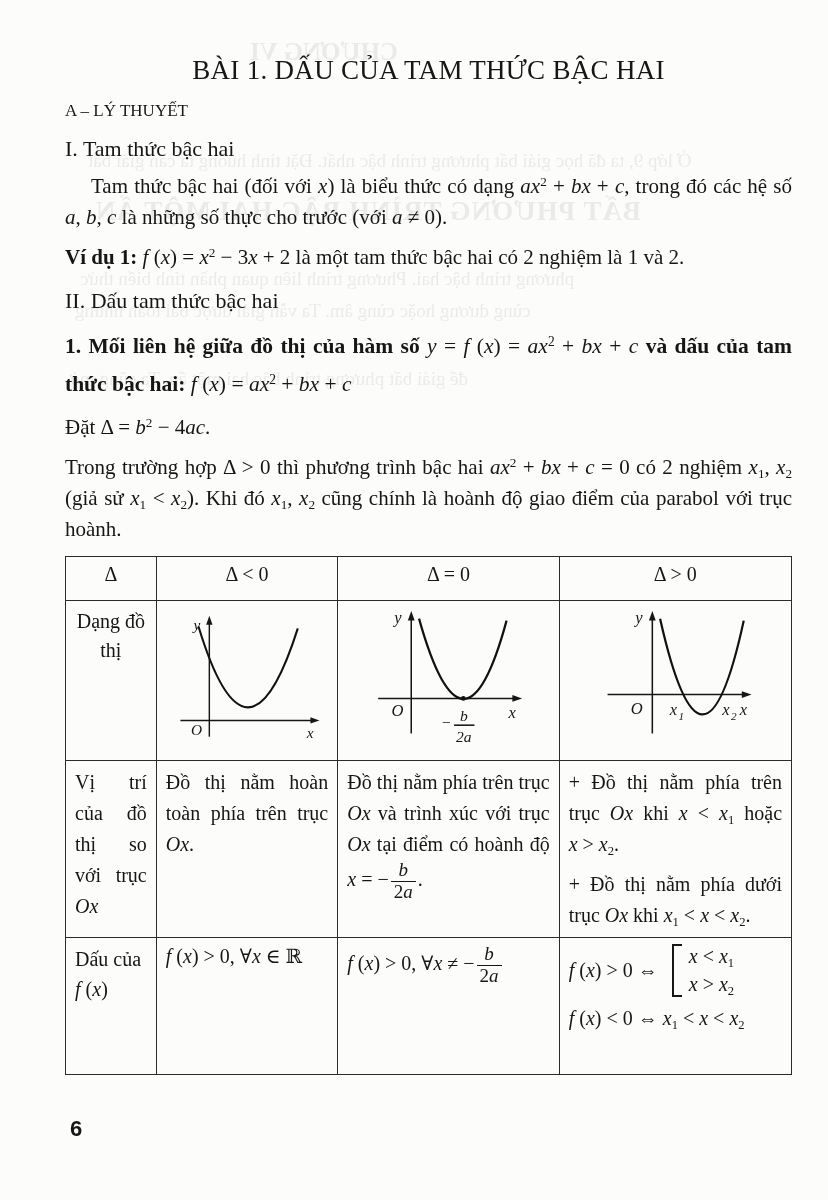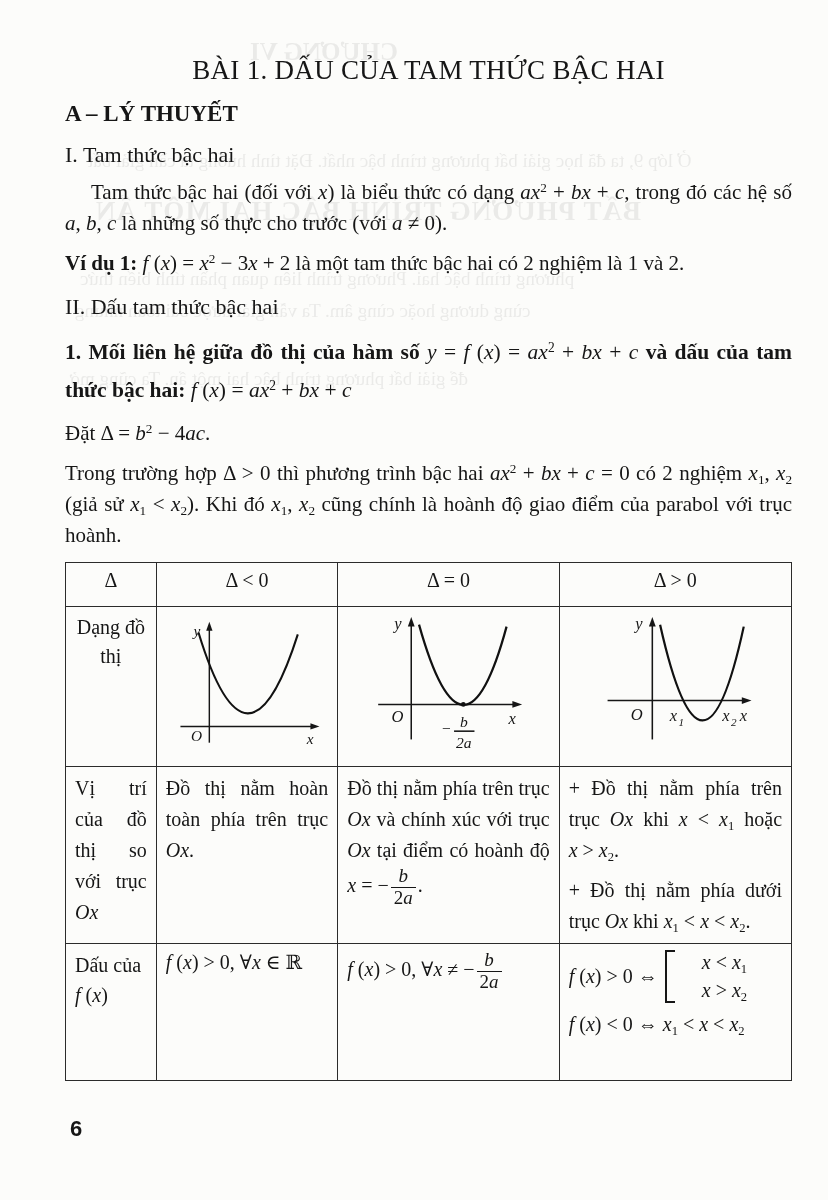--- a/index.html
+++ b/index.html
@@ -15,21 +15,21 @@
   .g1{top:38px;left:250px;font-size:25px;font-weight:bold;}
   .g2{top:150px;left:88px;font-size:19px;}
   .g3{top:196px;left:95px;font-size:27px;font-weight:bold;letter-spacing:1px;}
   .g4{top:268px;left:80px;font-size:19px;}
   .g5{top:300px;left:75px;font-size:19px;}
   .g6{top:368px;left:70px;font-size:19px;}
 
   .content{position:absolute;left:65px;top:0;width:727px;}
 
   .title{margin:55px 0 0 0;text-align:center;font-size:27px;font-weight:normal;letter-spacing:.3px;}
-  .sec-a{margin:15px 0 8px 0;font-size:23px;font-weight:bold;}
+  .sec-a{margin:15px 0 8px 0;font-size:17px;font-weight:normal;}
   .h-bold{margin:15px 0 0 0;font-size:22px;font-weight:normal;}
   p.body{margin:9px 0 0 0;font-size:21px;line-height:31px;text-align:justify;}
   p.indent{text-indent:26px;}
   .h3{margin:13px 0 0 0;font-size:21.5px;font-weight:bold;line-height:38px;text-align:justify;}
   .h3 .m{font-weight:normal;}
   .exlabel{font-weight:bold;margin-top:48px;}
   .m{white-space:nowrap;}
   .m i{font-style:italic;}
   sup,sub{font-size:63%;line-height:0;}
   sup{vertical-align:.55em;}
@@ -45,21 +45,21 @@
   td.pos-cell{height:162px;line-height:1.55;text-align:justify;}
   td.sig-cell{height:124px;padding-top:13px;font-size:21px;}
   td.sig-lab{text-align:left;vertical-align:top;padding-top:13px;line-height:1.5;}
 
   .frac{display:inline-flex;flex-direction:column;text-align:center;vertical-align:middle;
         line-height:1.1;margin:0 2px;font-size:95%;}
   .frac .fnum{border-bottom:1.7px solid #161616;padding:0 5px;}
   .frac .fden{padding:0 3px;}
 
   .sign-line{margin-bottom:10px;display:flex;align-items:center;flex-wrap:nowrap;}
-  .cases{display:inline-flex;align-items:center;margin-left:7px;gap:20px;}
+  .cases{display:inline-flex;align-items:center;margin-left:14px;}
   .lbrack{width:8px;align-self:stretch;border-left:2.2px solid #161616;
           border-top:2.2px solid #161616;border-bottom:2.2px solid #161616;margin-right:7px;}
   .case-stack{display:flex;flex-direction:column;gap:3px;line-height:1.25;}
 
   svg text{font-family:"Liberation Serif","DejaVu Serif",serif;font-style:italic;font-size:17px;fill:#161616;}
   svg text.sub{font-size:11.5px;}
   svg text.fr{font-size:16px;}
   svg .ax{stroke:#161616;stroke-width:1.6;}
   svg .cv{stroke:#111;stroke-width:2.3;fill:none;}
   svg .ah{fill:#161616;}
@@ -179,21 +179,21 @@
     </tr>
 
     <tr>
       <td class="lab pos-cell">
         <span>Vị trí của đồ thị so với trục </span><span class="m"><i>O</i><i>x</i></span>
       </td>
       <td class="pos-cell">
         <span>Đồ thị nằm hoàn toàn phía trên trục </span><span class="m"><i>O</i><i>x</i>.</span>
       </td>
       <td class="pos-cell">
-        <span>Đồ thị nằm phía trên trục </span><span class="m"><i>O</i><i>x</i></span><span> và chính xúc với trục </span><span class="m"><i>O</i><i>x</i></span><span> tại điểm có hoành độ </span><span class="m"><i>x</i> = −</span><span class="frac">
+        <span>Đồ thị nằm phía trên trục </span><span class="m"><i>O</i><i>x</i></span><span> và trình xúc với trục </span><span class="m"><i>O</i><i>x</i></span><span> tại điểm có hoành độ </span><span class="m"><i>x</i> = −</span><span class="frac">
               <span class="fnum m"><i>b</i></span>
               <span class="fden m">2<i>a</i></span>
             </span><span>.</span>
       </td>
       <td class="pos-cell">
         <div style="margin-bottom:9px;">
           <span>+ Đồ thị nằm phía trên trục </span><span class="m"><i>O</i><i>x</i></span><span> khi </span><span class="m"><i>x</i> &lt; <i>x</i><sub>1</sub></span><span> hoặc </span><span class="m"><i>x</i> &gt; <i>x</i><sub>2</sub></span><span>.</span>
         </div>
         <div>
           <span>+ Đồ thị nằm phía dưới trục </span><span class="m"><i>O</i><i>x</i></span><span> khi </span><span class="m"><i>x</i><sub>1</sub> &lt; <i>x</i> &lt; <i>x</i><sub>2</sub></span><span>.</span>

